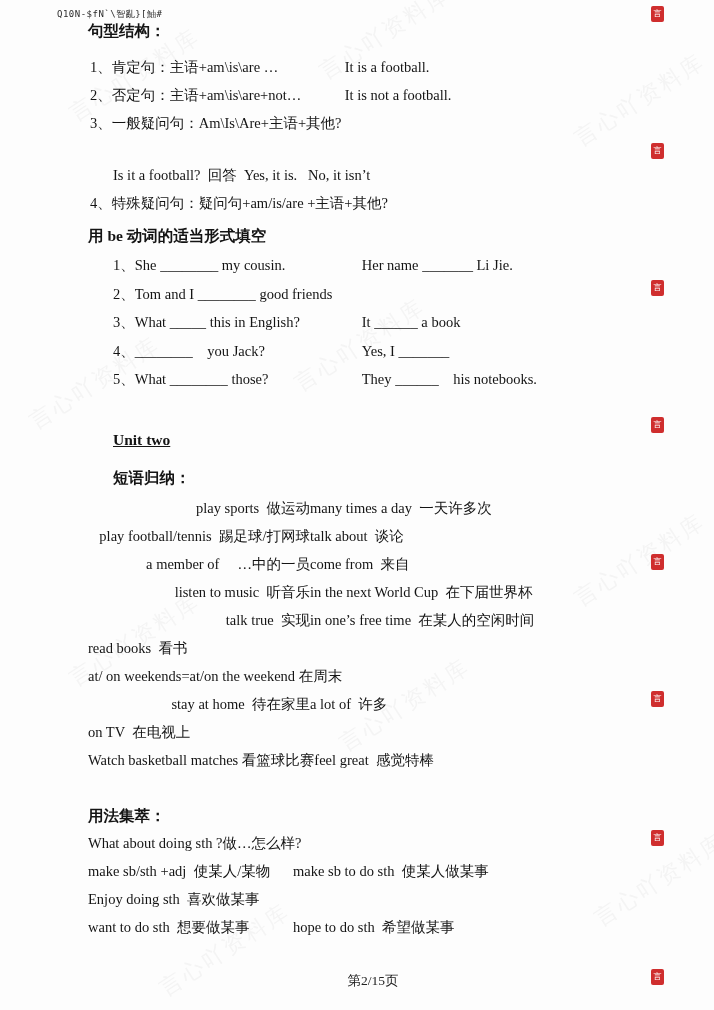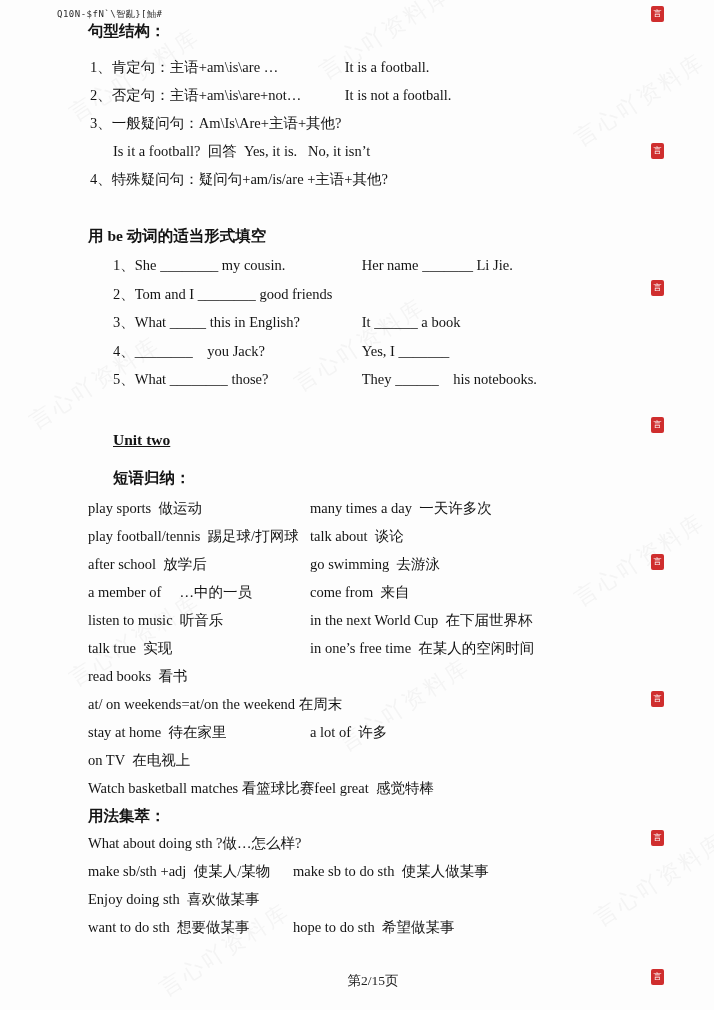--- a/index.html
+++ b/index.html
@@ -42,23 +42,23 @@
   #exercise-list  { left:113px; top:251px; width:540px; }
   #phrase-list    { left:88px;  top:494px; width:600px; }
   #usage-list     { left:88px;  top:829px; width:600px; }
 
   .row { display:flex; align-items:baseline; line-height:28px; font-size:14.5px; white-space:pre-wrap; }
   .row .num { flex:0 0 auto; }
   .cell-l { flex:0 0 auto; }
   .cell-r { flex:0 0 auto; }
   #structure-list .cell-l { min-width:233px; }
   #exercise-list  .cell-l { min-width:227px; }
-  #phrase-list    .cell-l { min-width:222px; }
+  #phrase-list    .cell-l { min-width:222px;text-align:right; }
   #usage-list     .cell-l { min-width:205px; }
-  .indent { padding-left:23px; }
+  .indent { padding-left:23px;margin-top:24px; }
   #exercise-list .row { line-height:28.5px; }
 
   .footer {
     position:absolute; left:16px; top:972px; width:100%;
     text-align:center; font-size:13.5px; color:#222;
   }
 </style>
 </head>
 <body>
 
@@ -130,23 +130,20 @@
   <div class="heading" id="h-phrases">短语归纳：</div>
 
   <div class="block" id="phrase-list">
     <div class="row">
       <span class="cell-l">play sports  做运动</span><span class="cell-r">many times a day  一天许多次</span>
     </div>
     <div class="row">
       <span class="cell-l">play football/tennis  踢足球/打网球</span><span class="cell-r">talk about  谈论</span>
     </div>
     <div class="row">
-      <span class="cell-l">after school  放学后</span><span class="cell-r">go swimming  去游泳</span>
-    </div>
-    <div class="row">
       <span class="cell-l">a member of     …中的一员</span><span class="cell-r">come from  来自</span>
     </div>
     <div class="row">
       <span class="cell-l">listen to music  听音乐</span><span class="cell-r">in the next World Cup  在下届世界杯</span>
     </div>
     <div class="row">
       <span class="cell-l">talk true  实现</span><span class="cell-r">in one’s free time  在某人的空闲时间</span>
     </div>
     <div class="row">
       <span class="cell-r">read books  看书</span>

